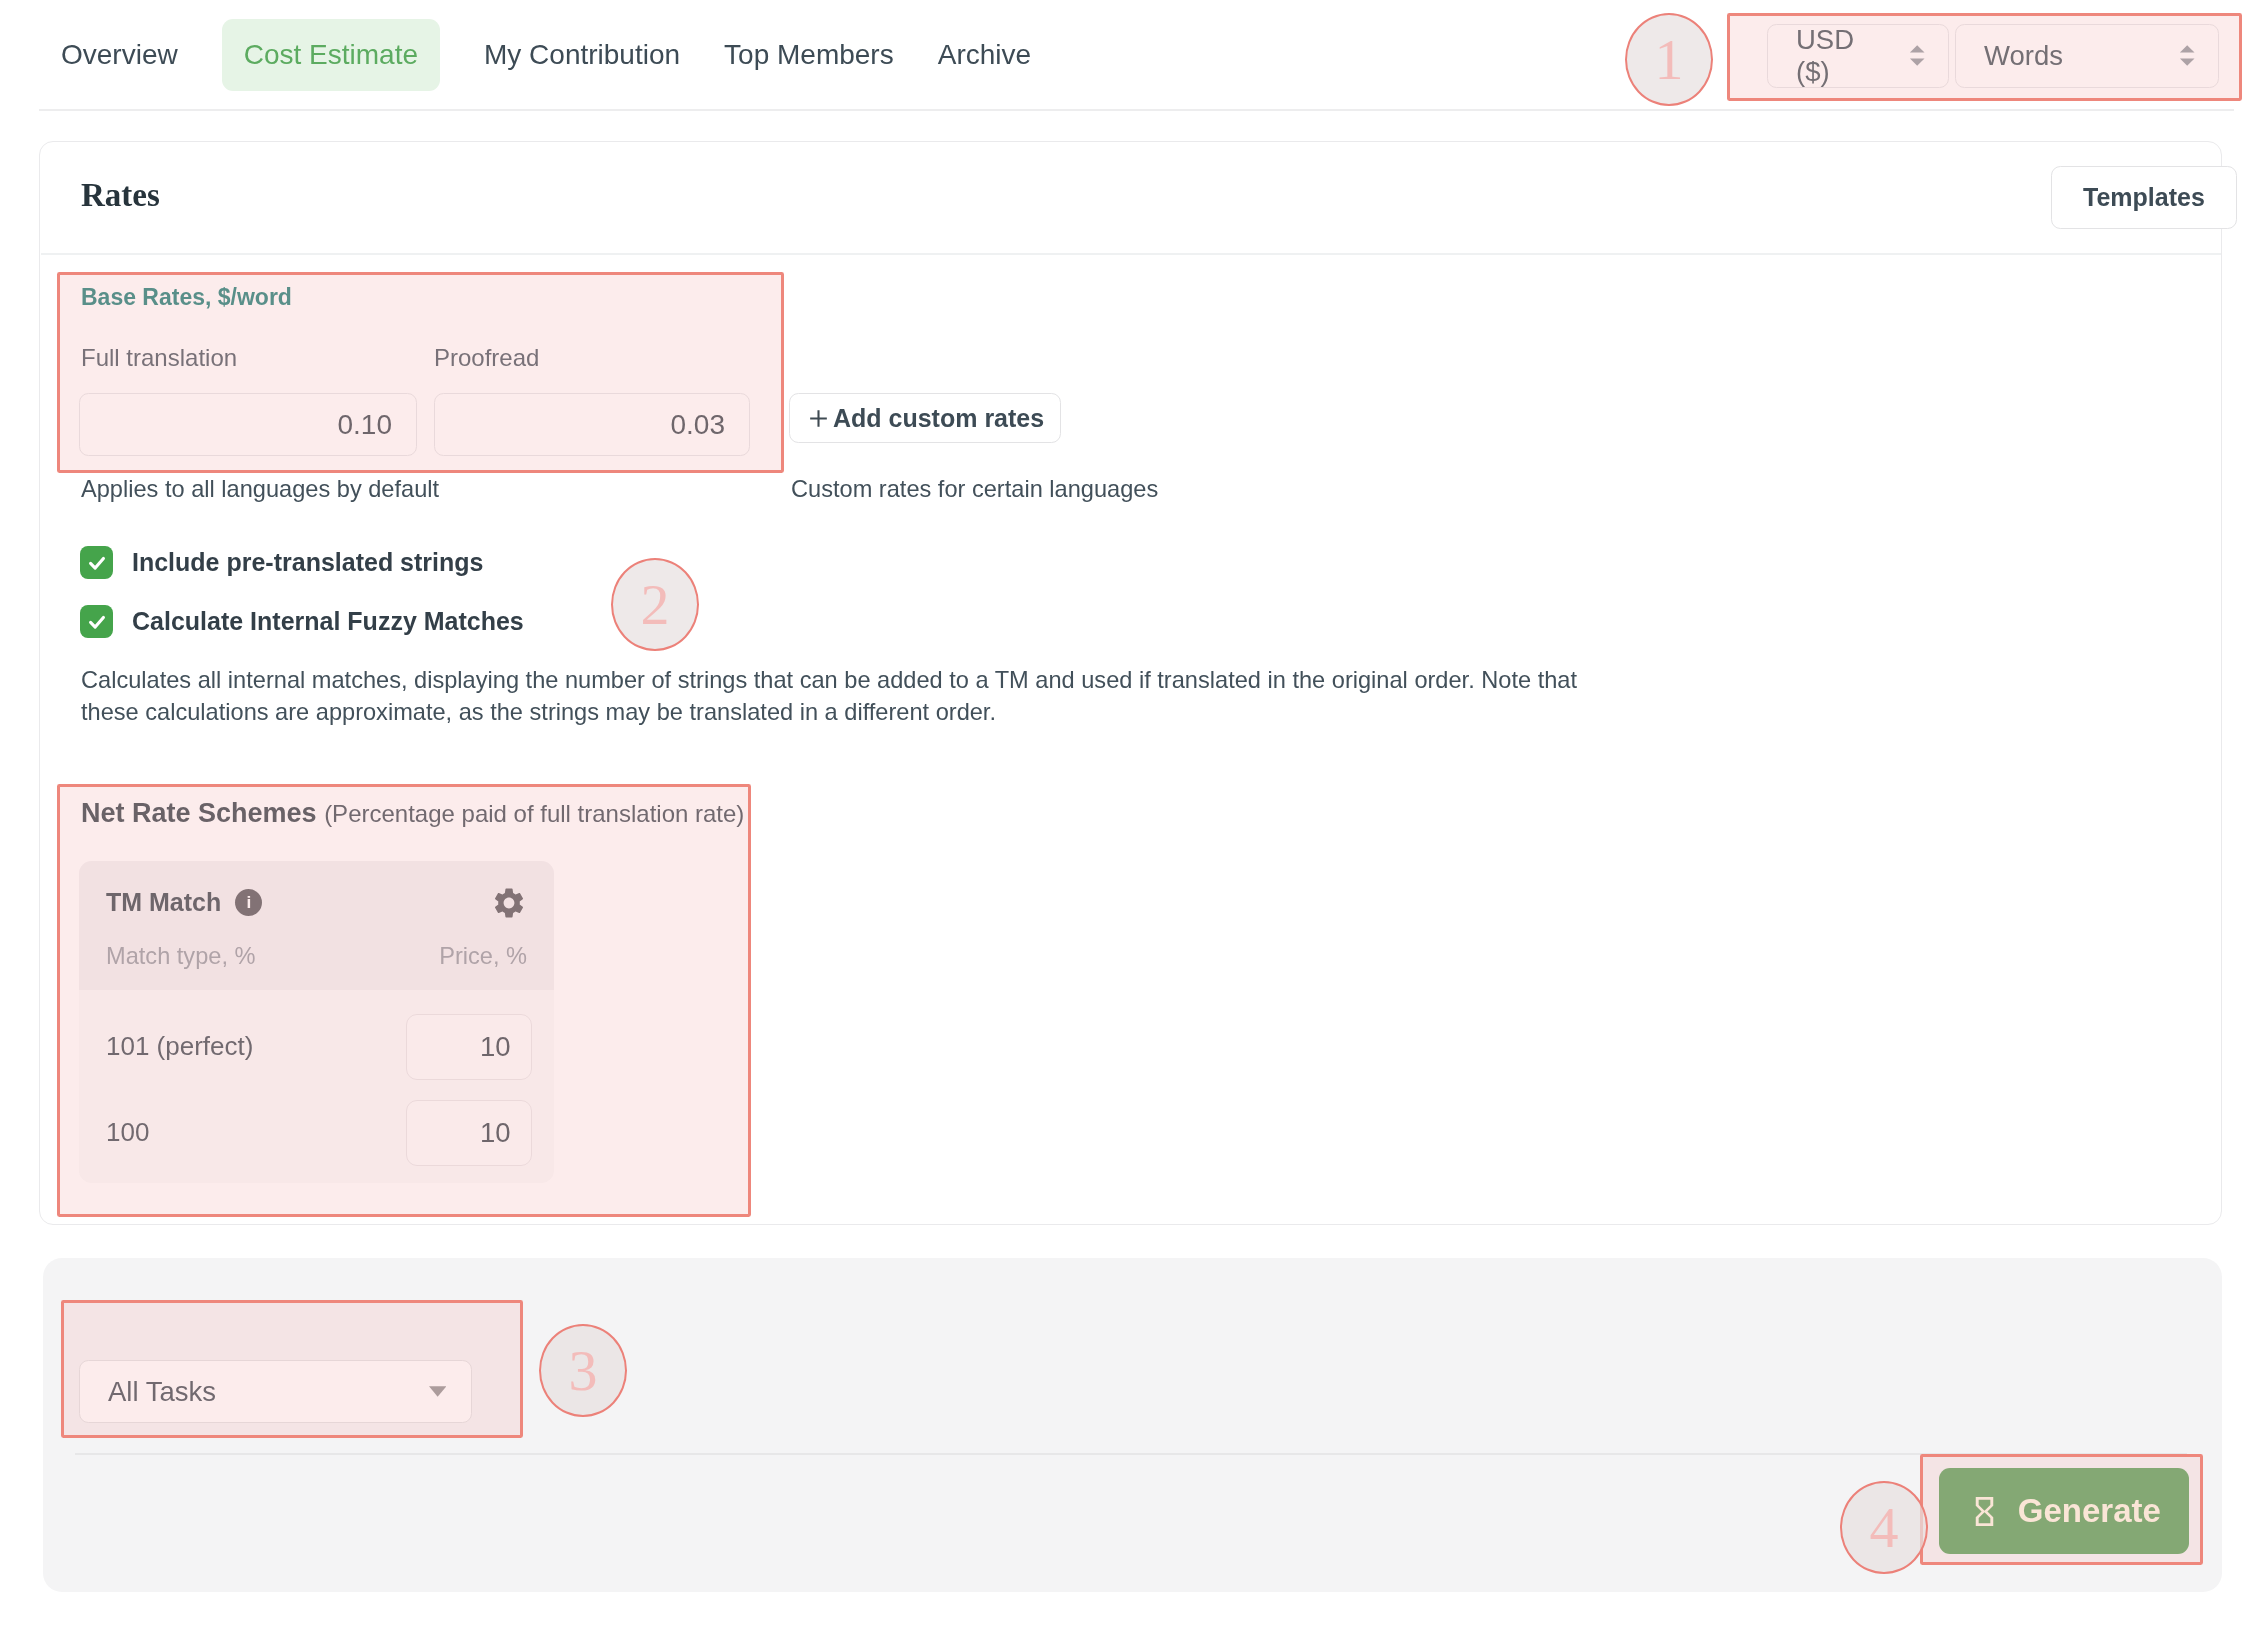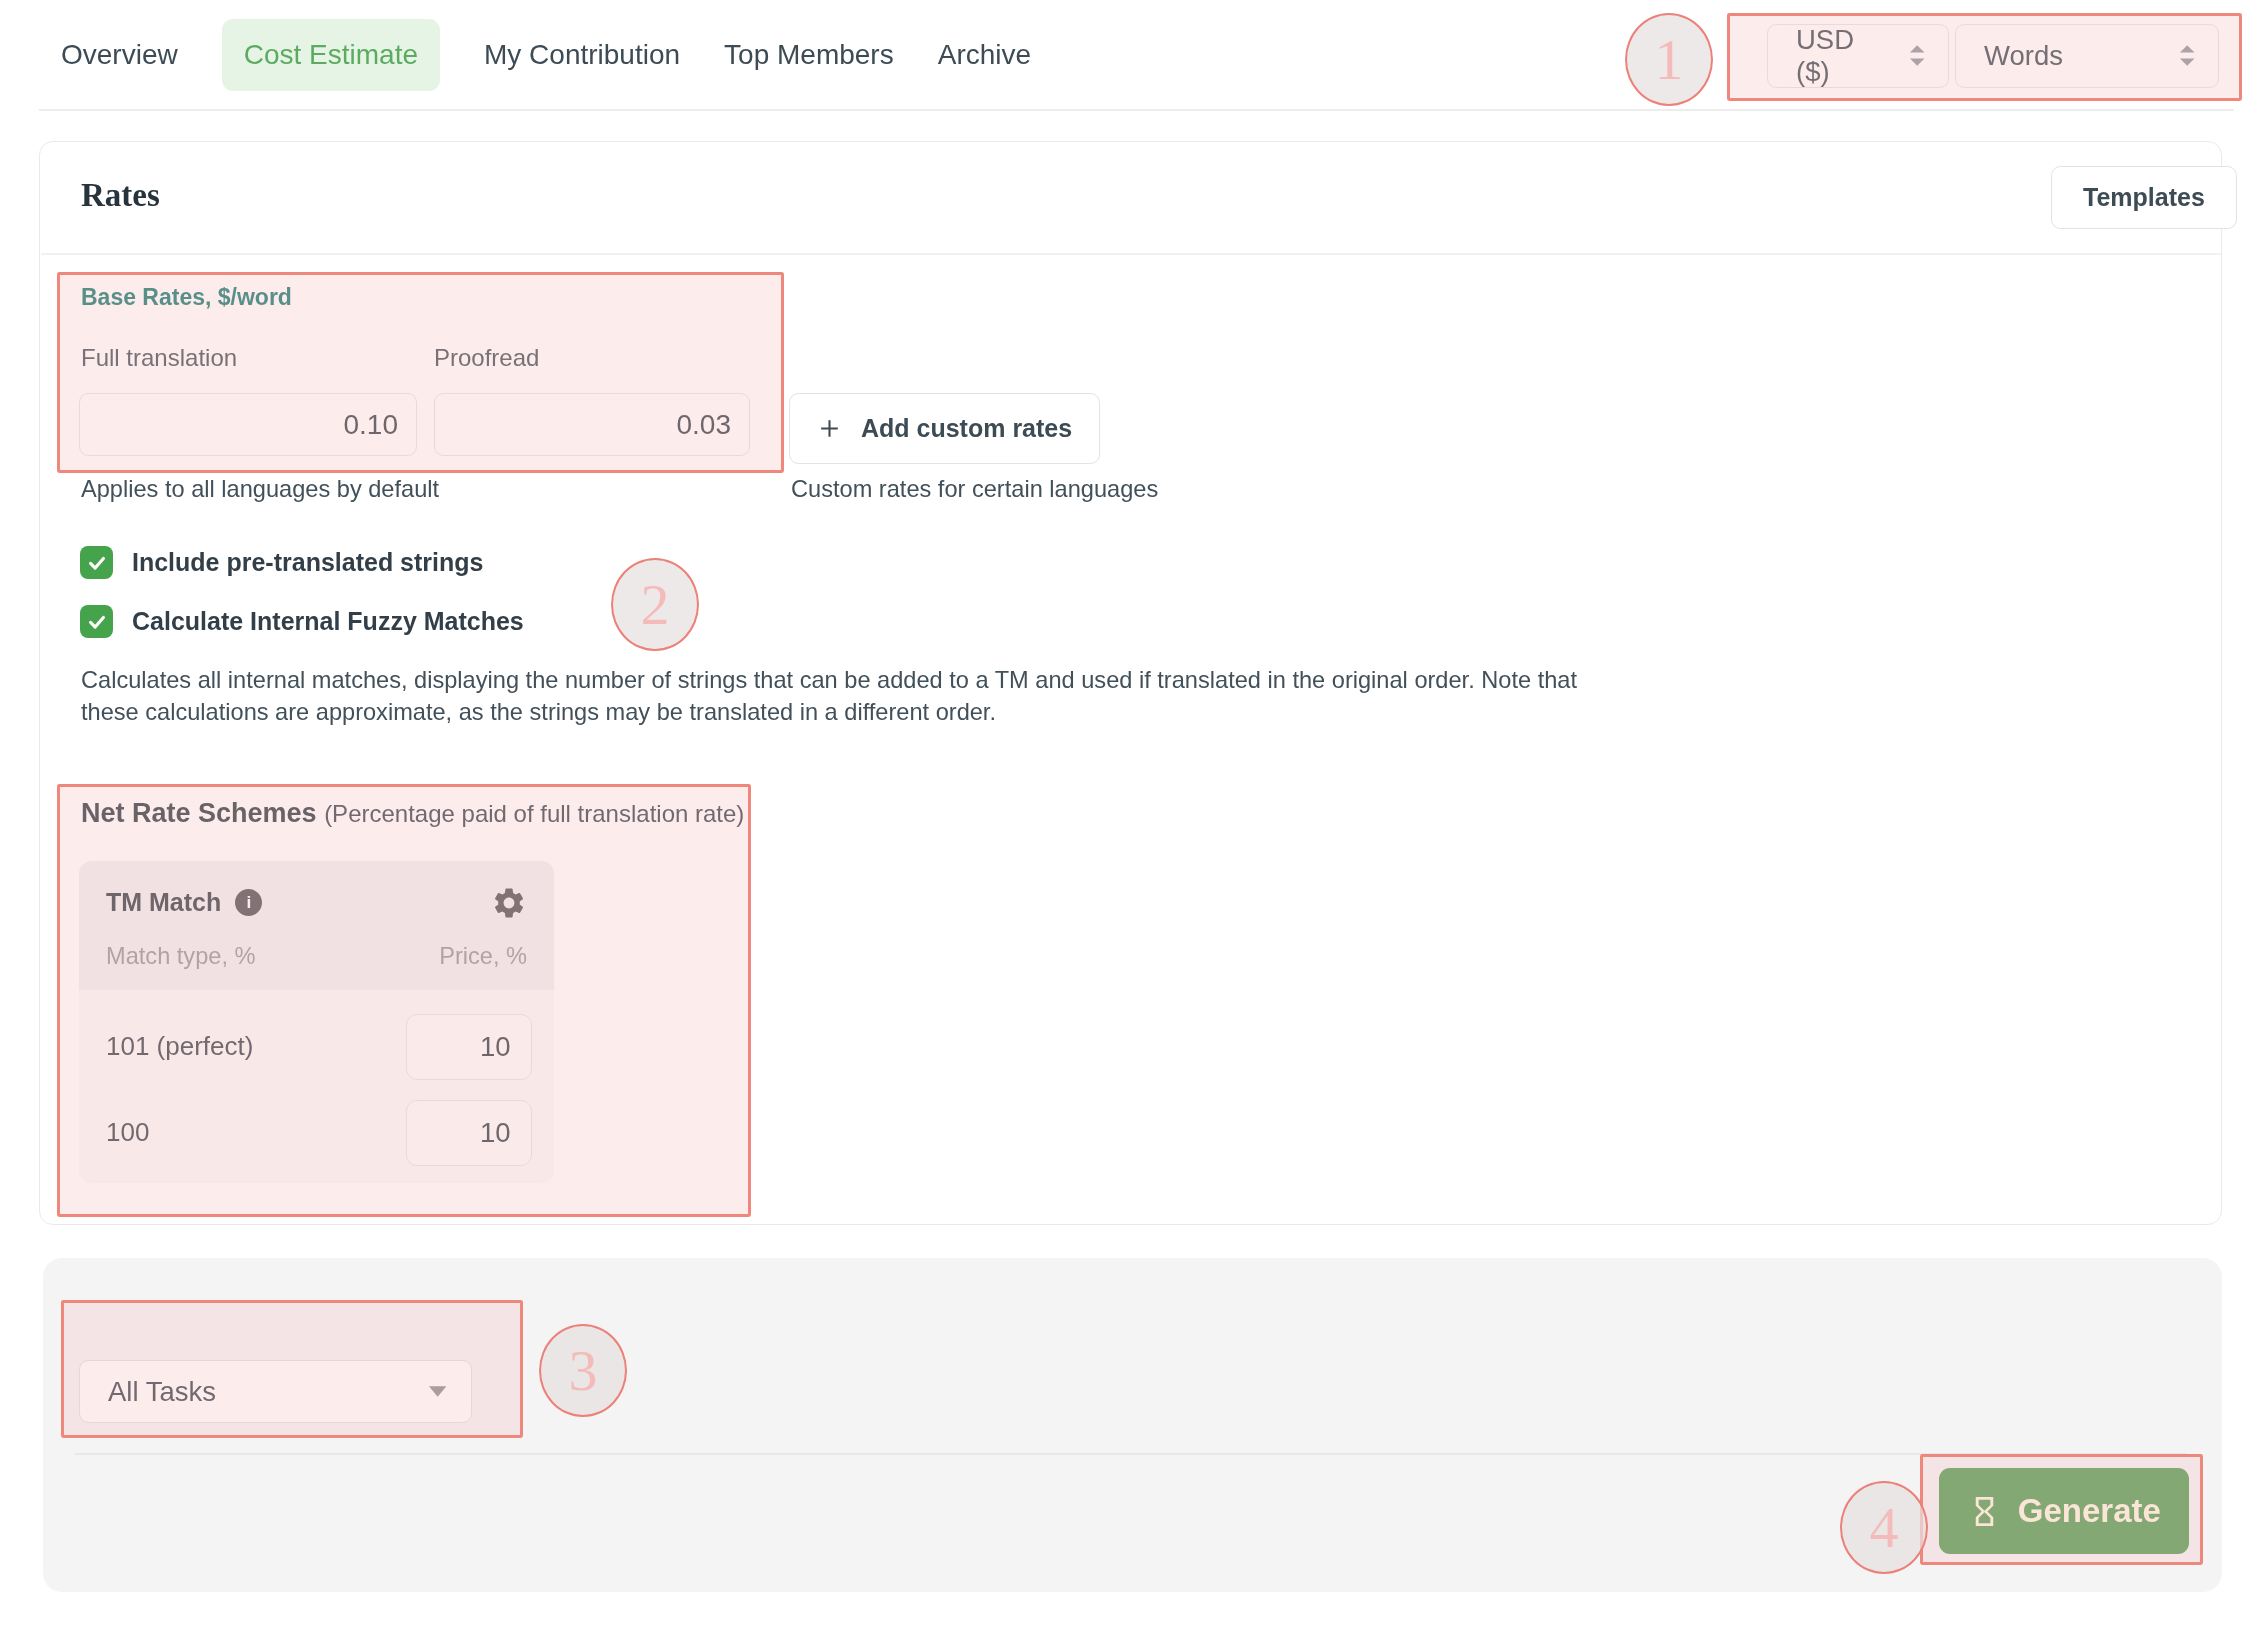--- a/index.html
+++ b/index.html
@@ -29,27 +29,27 @@
   #rates-title { left:81px; top:177px; font-size:33px; font-weight:bold; color:#27343c;font-family:Liberation Serif, serif; }
   #templates-btn { left:2051px; top:166px; height:63px; padding:0 31px; background:#fff;
                    border:1.6px solid #e3e3e5; border-radius:9.4px; display:flex; align-items:center;
                    font-size:25px; font-weight:bold; color:#3d4b55; cursor:pointer; }
 
   #base-title { left:81px; top:284px; font-size:23px; font-weight:bold; color:#0f766e; }
   .field-label { font-size:24px; color:#3d4b55; }
   #lbl-full  { left:81px; top:344px; }
   #lbl-proof { left:434px; top:344px; }
   .text-input { height:63px; background:#fff; border:1.6px solid #e4e4e6; border-radius:9.4px;
-                display:flex; align-items:center; justify-content:flex-end; padding-right:18px;
+                display:flex; align-items:center; justify-content:flex-end; padding-right:24px;
                 font-size:28px; color:#2e3a42; }
   #inp-full  { left:79px; top:393px; width:338px; }
   #inp-proof { left:434px; top:393px; width:316px; }
-  #add-custom { left:789px; top:393px; height:71px; padding:0 27px; background:#fff;
+  #add-custom { left:789px; top:393px; height:50px; padding:0 16px; background:#fff;
                 border:1.6px solid #e3e3e5; border-radius:9.4px; display:flex; align-items:center;
-                gap:19px; font-size:25px; font-weight:bold; color:#3d4b55; cursor:pointer; }
+                gap:2px; font-size:25px; font-weight:bold; color:#3d4b55; cursor:pointer; }
   .note { font-size:23.6px; color:#42505a; }
   #note-default { left:81px;  top:476px; }
   #note-custom  { left:791px; top:476px; }
 
   .chk-row { position:absolute; display:flex; align-items:center; gap:19px; }
   #chk-row-1 { left:80px; top:546px; }
   #chk-row-2 { left:80px; top:605px; }
   .chk-box { width:33px; height:33px; background:#45a44b; border-radius:7.9px;
              display:flex; align-items:center; justify-content:center; cursor:pointer; }
   .chk-label { font-size:25px; font-weight:bold; color:#333f48; }

